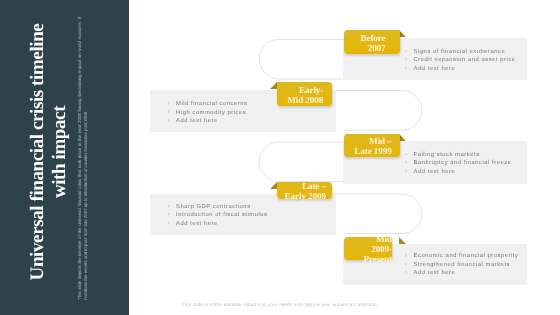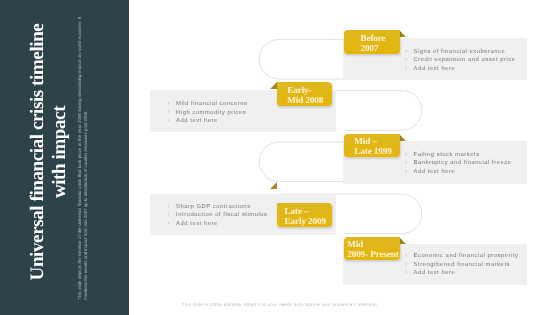--- a/index.html
+++ b/index.html
@@ -21,21 +21,21 @@
   
   .card{position:absolute;background:#f0f0f0;z-index:2;}
   .bullets{position:absolute;color:#757575;font-size:5.8px;line-height:8.55px;letter-spacing:0.55px;z-index:4;}
   .bullets .b{position:relative;padding-left:8.6px;white-space:nowrap;}
   .bullets .b .mk{position:absolute;left:0;top:-0.3px;color:#b8b8b8;font-size:6.4px;letter-spacing:0;}
 
   
   .bwrap{position:absolute;z-index:5;}
   .banner{position:absolute;left:0;top:0;background:linear-gradient(180deg,#ddb81f 0%,#e2b714 55%,#e5b607 100%);border-radius:4px;
     color:#fcf3d8;font-family:"Liberation Serif",serif;font-weight:bold;font-size:9.2px;
-    line-height:10px;letter-spacing:-0.12px;text-align:left;display:flex;align-items:center;justify-content:center;padding:1.6px 0 0 2px;box-sizing:border-box;
+    line-height:10px;letter-spacing:-0.12px;text-align:right;display:flex;align-items:center;justify-content:center;padding:1.6px 0 0 2px;box-sizing:border-box;
     white-space:pre-line;box-shadow:0.8px 1.2px 2px rgba(0,0,0,0.13);}
   .fold{position:absolute;width:0;height:0;}
 
   .footer{position:absolute;left:0px;top:301.5px;width:560px;text-align:center;color:#bcbcbc;font-size:4.5px;letter-spacing:0.22px;}
 </style>
 </head>
 <body>
 
 <div class="slide">
 
@@ -89,30 +89,30 @@
 Late 1999</div>
       </div>
       <div class="card" style="left: 150px; top: 193.5px; width: 186px; height: 41px;"></div>
       <div class="bullets" style="left: 167.5px; top: 202.9px;">
         <div class="b"><span class="mk">›</span><span>Sharp GDP contractions</span></div>
         <div class="b"><span class="mk">›</span><span>Introduction  of fiscal stimulus</span></div>
         <div class="b"><span class="mk">›</span><span>Add text here</span></div>
       </div>
       <div class="bwrap" style="left: 276.5px; top: 182px; width: 55.5px; height: 23.4px;">
         <div class="fold" style="left: -6.6px; top: 0px; border-bottom: 7.6px solid rgb(161, 139, 28); border-left: 7.2px solid transparent;"></div>
-        <div class="banner" style="width: 55.5px; height: 24px; border-radius: 0px 4px 4px; margin-top: 21px;">Late –
+        <div class="banner" style="width: 55.5px; height: 17px; border-radius: 0px 4px 4px;">Late –
 Early 2009</div>
       </div>
       <div class="card" style="left: 343px; top: 244.3px; width: 184px; height: 40.7px;"></div>
       <div class="bullets" style="left: 405px; top: 252.4px;">
         <div class="b"><span class="mk">›</span><span>Economic and financial prosperity</span></div>
         <div class="b"><span class="mk">›</span><span>Strengthened financial markets</span></div>
         <div class="b"><span class="mk">›</span><span>Add text here</span></div>
       </div>
       <div class="bwrap" style="left: 344px; top: 236.5px; width: 56px; height: 23.4px;">
         <div class="fold" style="left: 55.4px; top: 0px; border-bottom: 7.6px solid rgb(161, 139, 28); border-right: 7.2px solid transparent;"></div>
-        <div class="banner" style="width: 56px; height: 23.4px; border-radius: 4px 0px 4px 4px;">Mid
+        <div class="banner" style="width: 48px; height: 23.4px; border-radius: 4px 0px 4px 4px;">Mid
 2009- Present</div>
       </div>
     </div>
 
   <div class="footer">This slide is 100% editable. Adapt it to your needs and capture your audience's attention.</div>
 </div>
 
 </body></html>

